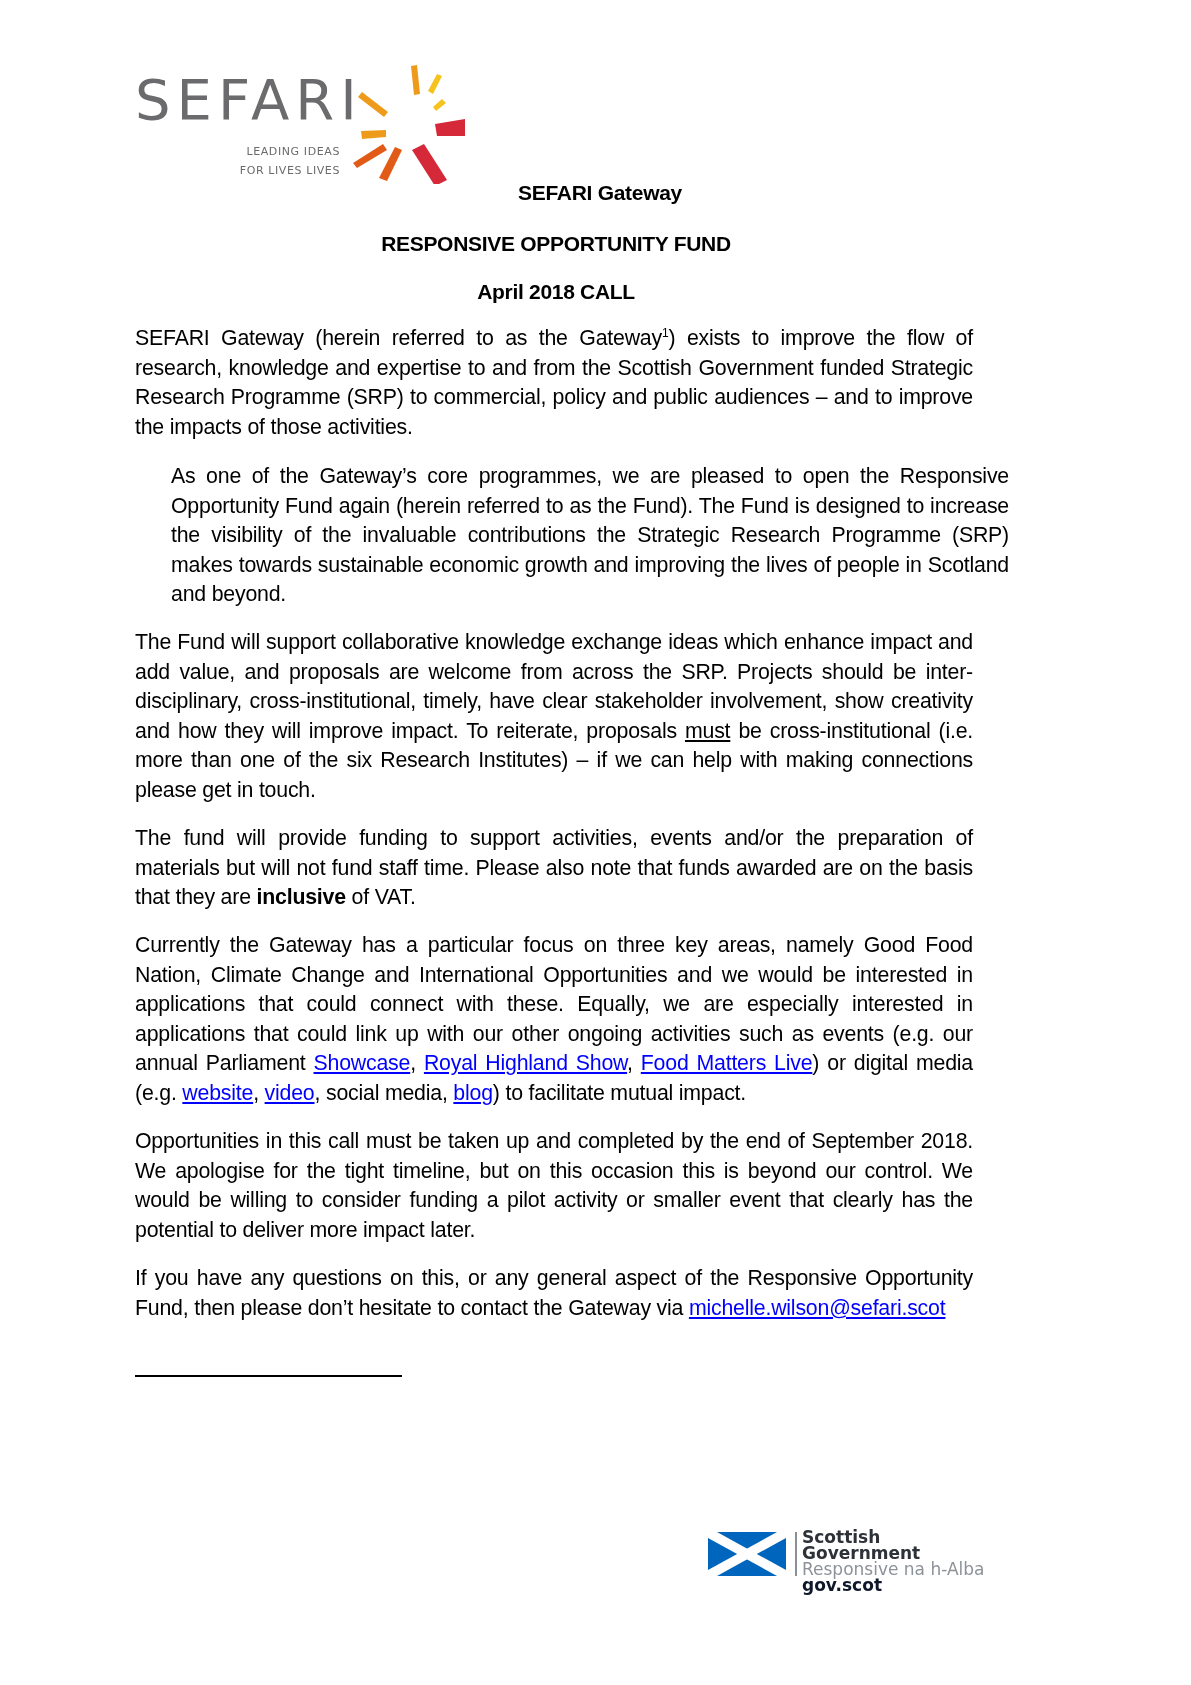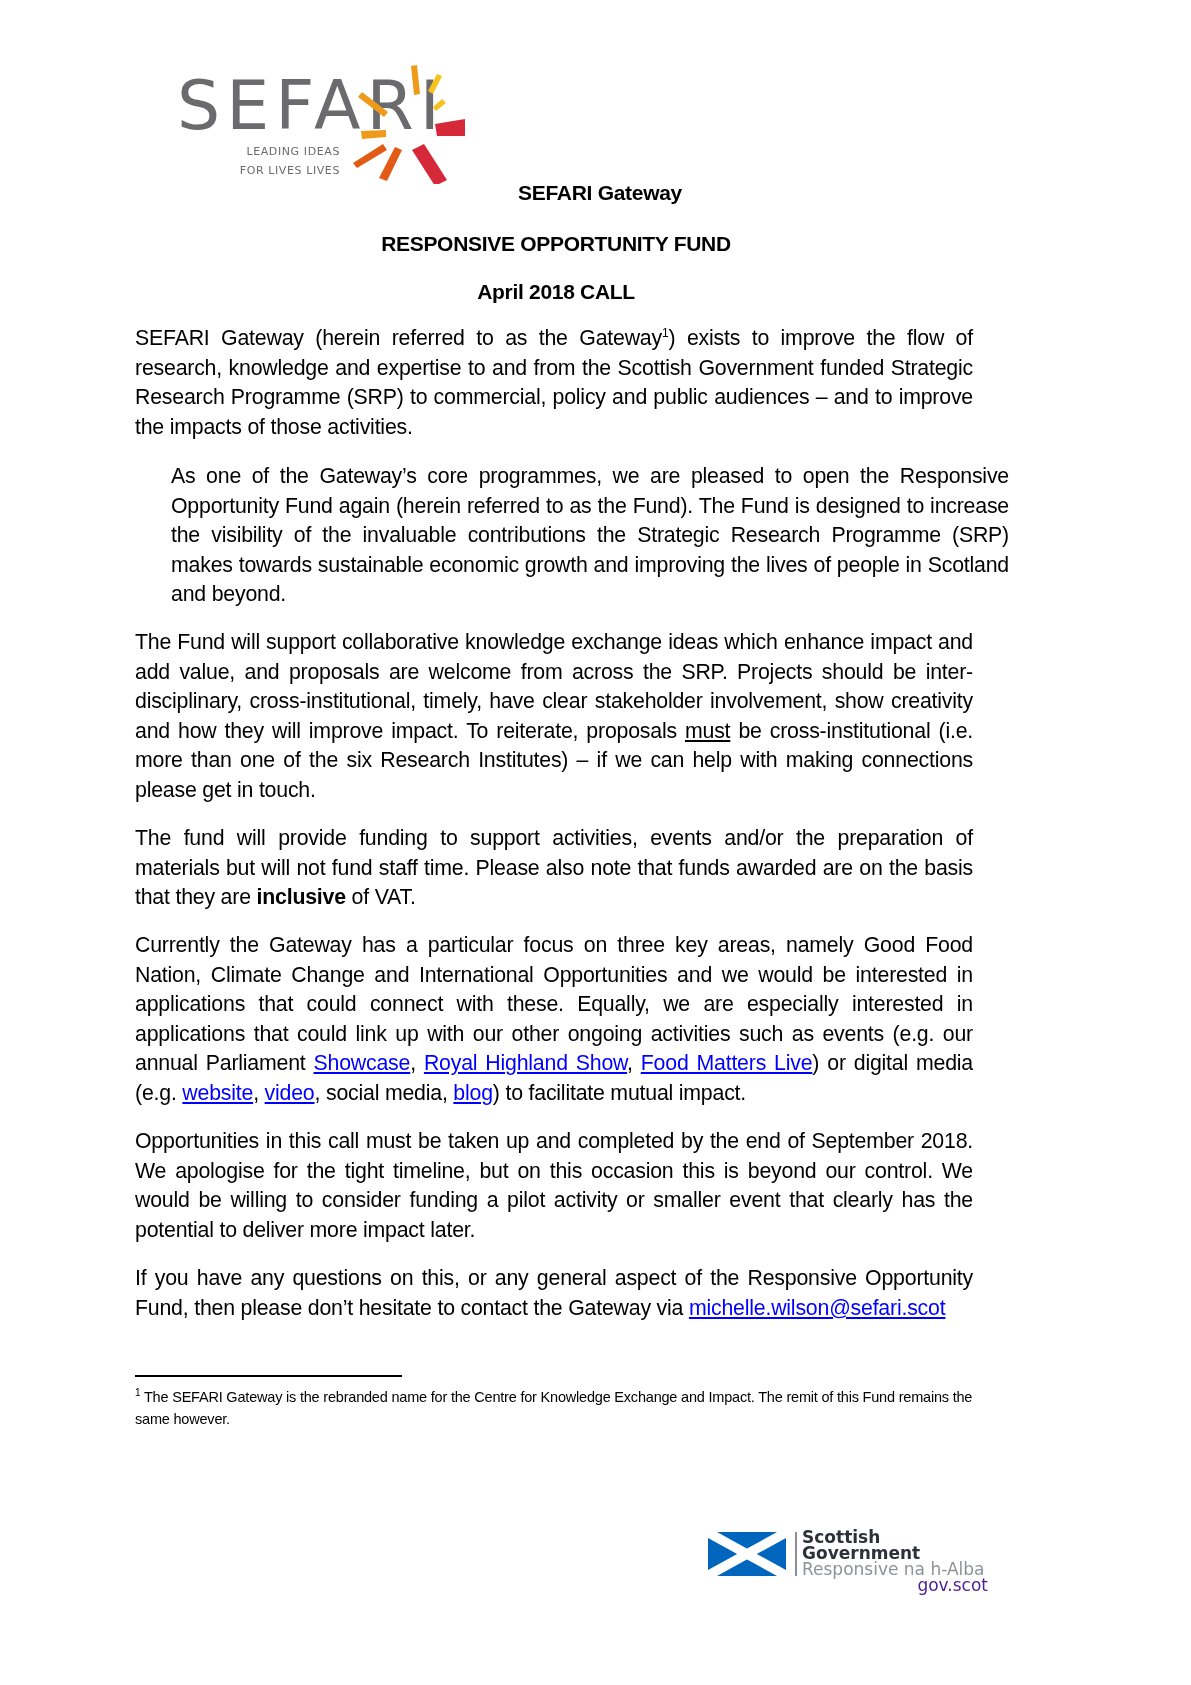--- a/index.html
+++ b/index.html
@@ -1,21 +1,21 @@
 <!DOCTYPE html>
 <html><head>
   <meta charset="utf-8">
   <style>
     html, body { margin: 0; padding: 0; background: #ffffff; }
     body { width: 1191px; height: 1685px; position: relative; overflow: hidden; }
     .page { position: absolute; left: 0; top: 0; width: 1191px; height: 1685px; background: #fff; }
 
     
     .logo { position: absolute; left: 135px; top: 64px; width: 330px; height: 120px; }
-    .logo-word { position: absolute; left: 0; top: 8px; font-family: "DejaVu Sans", sans-serif; font-size: 68px; letter-spacing: 6px; color: #6b6b6e; font-weight: normal; line-height: 1; margin-left: 42px; }
+    .logo-word { position: absolute; left: 0; top: 8px; font-family: "DejaVu Sans", sans-serif; font-size: 56px; letter-spacing: 6px; color: #6b6b6e; font-weight: normal; line-height: 1; }
     .logo-tag { position: absolute; left: 69px; top: 78px; width: 136px; text-align: right; font-family: "DejaVu Sans", sans-serif; font-size: 11px; letter-spacing: 0.6px; color: #6b6b6e; line-height: 19px; }
     .logo-burst { position: absolute; left: 218px; top: 0; width: 112px; height: 120px; }
 
     .heading { position: absolute; left: 0; width: 1191px; text-align: center; font-family: "Liberation Sans", sans-serif; font-weight: bold; font-size: 21px; letter-spacing: -0.3px; color: #000; }
     .h1 { top: 181px; left: 0; width: 1200px; }
     .h2 { top: 232px; left: 0; width: 1112px; }
     .h3 { top: 280px; left: 0; width: 1112px; }
 
     .para { position: absolute; left: 135px; width: 838px; font-family: "Liberation Sans", sans-serif; font-size: 21.3px; line-height: 29.6px; text-align: justify; color: #000; letter-spacing: -0.2px; margin: 0; }
     .p1 { top: 324px; }
@@ -35,21 +35,21 @@
     .footnote { position: absolute; left: 135px; top: 1386px; width: 860px; font-family: "Liberation Sans", sans-serif; font-size: 14.5px; line-height: 22px; color: #000; letter-spacing: -0.2px; }
     .footnote sup { font-size: 10px; vertical-align: 6px; }
 
     
     .sg-logo { position: absolute; left: 708px; top: 1532px; width: 280px; height: 50px; }
     .sg-flag { position: absolute; left: 0; top: 0; width: 78px; height: 44px; }
     .sg-divider { position: absolute; left: 87px; top: 0; width: 2px; height: 44px; background: #8a8f96; }
     .sg-text { position: absolute; left: 94px; top: -3px; font-family: "DejaVu Sans", sans-serif; font-size: 17px; line-height: 16px; }
     .sg-line1 { color: #2d3138; font-weight: bold; }
     .sg-line2 { color: #8d9298; }
-    .sg-line3 { color: #4c1d95; font-weight: normal; text-align: right; }
+    .sg-line3 { color: #0f172a; font-weight: bold; }
   </style>
 </head>
 <body>
 
 <div class="page">
 
   <div class="logo">
     <div class="logo-word">SEFARI</div>
     <div class="logo-tag">
       <div>LEADING IDEAS</div>
@@ -89,21 +89,20 @@
 
   <p class="para p4"><span>The fund will provide funding to support activities, events and/or the preparation of materials but will not fund staff time. Please also note that funds awarded are on the basis that they are </span><span class="b">inclusive</span><span> of VAT.</span></p>
 
   <p class="para p5"><span>Currently the Gateway has a particular focus on three key areas, namely Good Food Nation, Climate Change and International Opportunities and we would be interested in applications that could connect with these. Equally, we are especially interested in applications that could link up with our other ongoing activities such as events (e.g. our annual Parliament </span><span class="link">Showcase</span><span>, </span><span class="link">Royal Highland Show</span><span>, </span><span class="link">Food Matters Live</span><span>) or digital media (e.g. </span><span class="link">website</span><span>, </span><span class="link">video</span><span>, social media, </span><span class="link">blog</span><span>) to facilitate mutual impact.</span></p>
 
   <p class="para p6">Opportunities in this call must be taken up and completed by the end of September 2018. We apologise for the tight timeline, but on this occasion this is beyond our control. We would be willing to consider funding a pilot activity or smaller event that clearly has the potential to deliver more impact later.</p>
 
   <p class="para p7"><span>If you have any questions on this, or any general aspect of the Responsive Opportunity Fund, then please don’t hesitate to contact the Gateway via </span><span class="link">michelle.wilson@sefari.scot</span></p>
 
   <div class="fn-rule"></div>
-  <div class="footnote"><sup>1</sup><span> The SEFARI Gateway is the rebranded name for the Centre for Knowledge Exchange and Impact. The remit of this Fund remains the same however.</span></div>
 
   <div class="sg-logo">
     <svg class="sg-flag" viewBox="0 0 78 44">
       <rect x="0" y="0" width="78" height="44" fill="#0065bd"></rect>
       <polygon points="0,0 9,0 78,38 78,44 69,44 0,6" fill="#ffffff"></polygon>
       <polygon points="78,0 69,0 0,38 0,44 9,44 78,6" fill="#ffffff"></polygon>
     </svg>
     <div class="sg-divider"></div>
     <div class="sg-text">
       <div class="sg-line1">Scottish Government</div>

